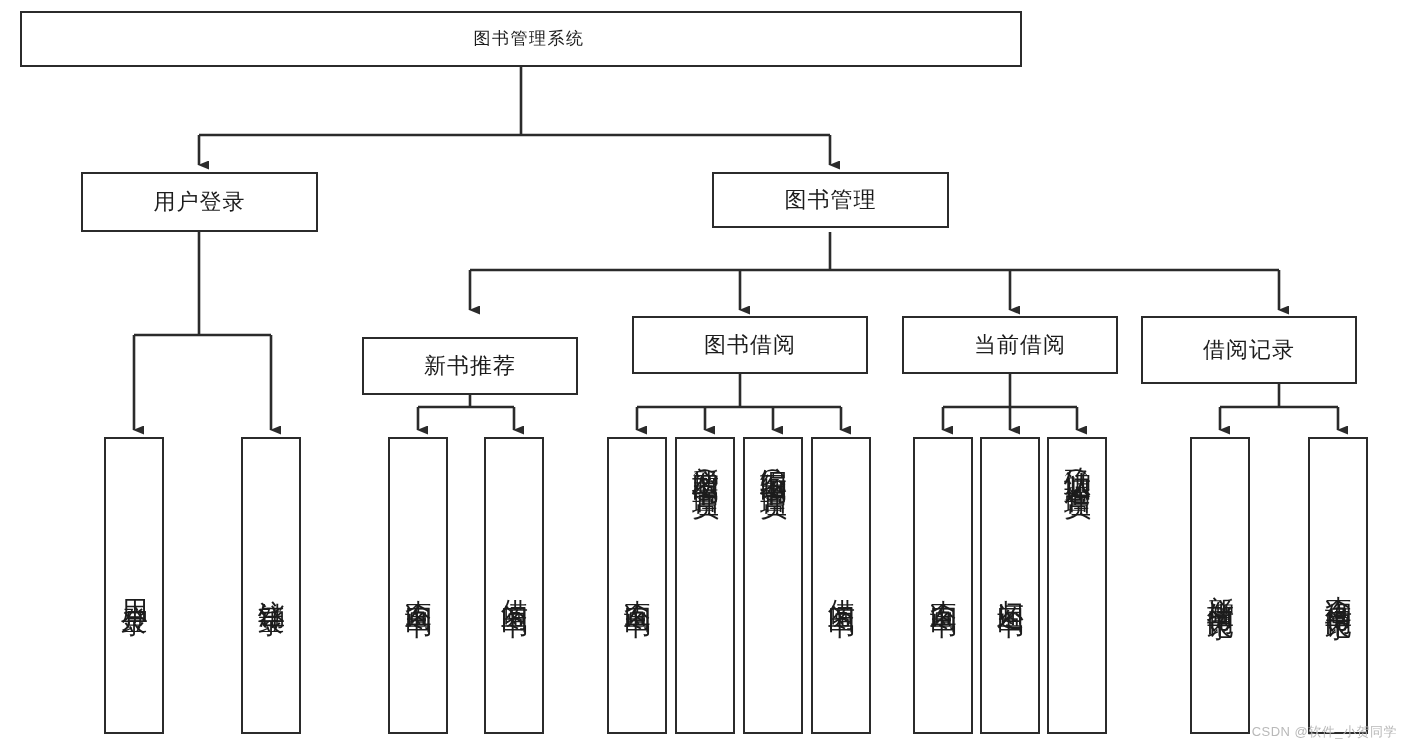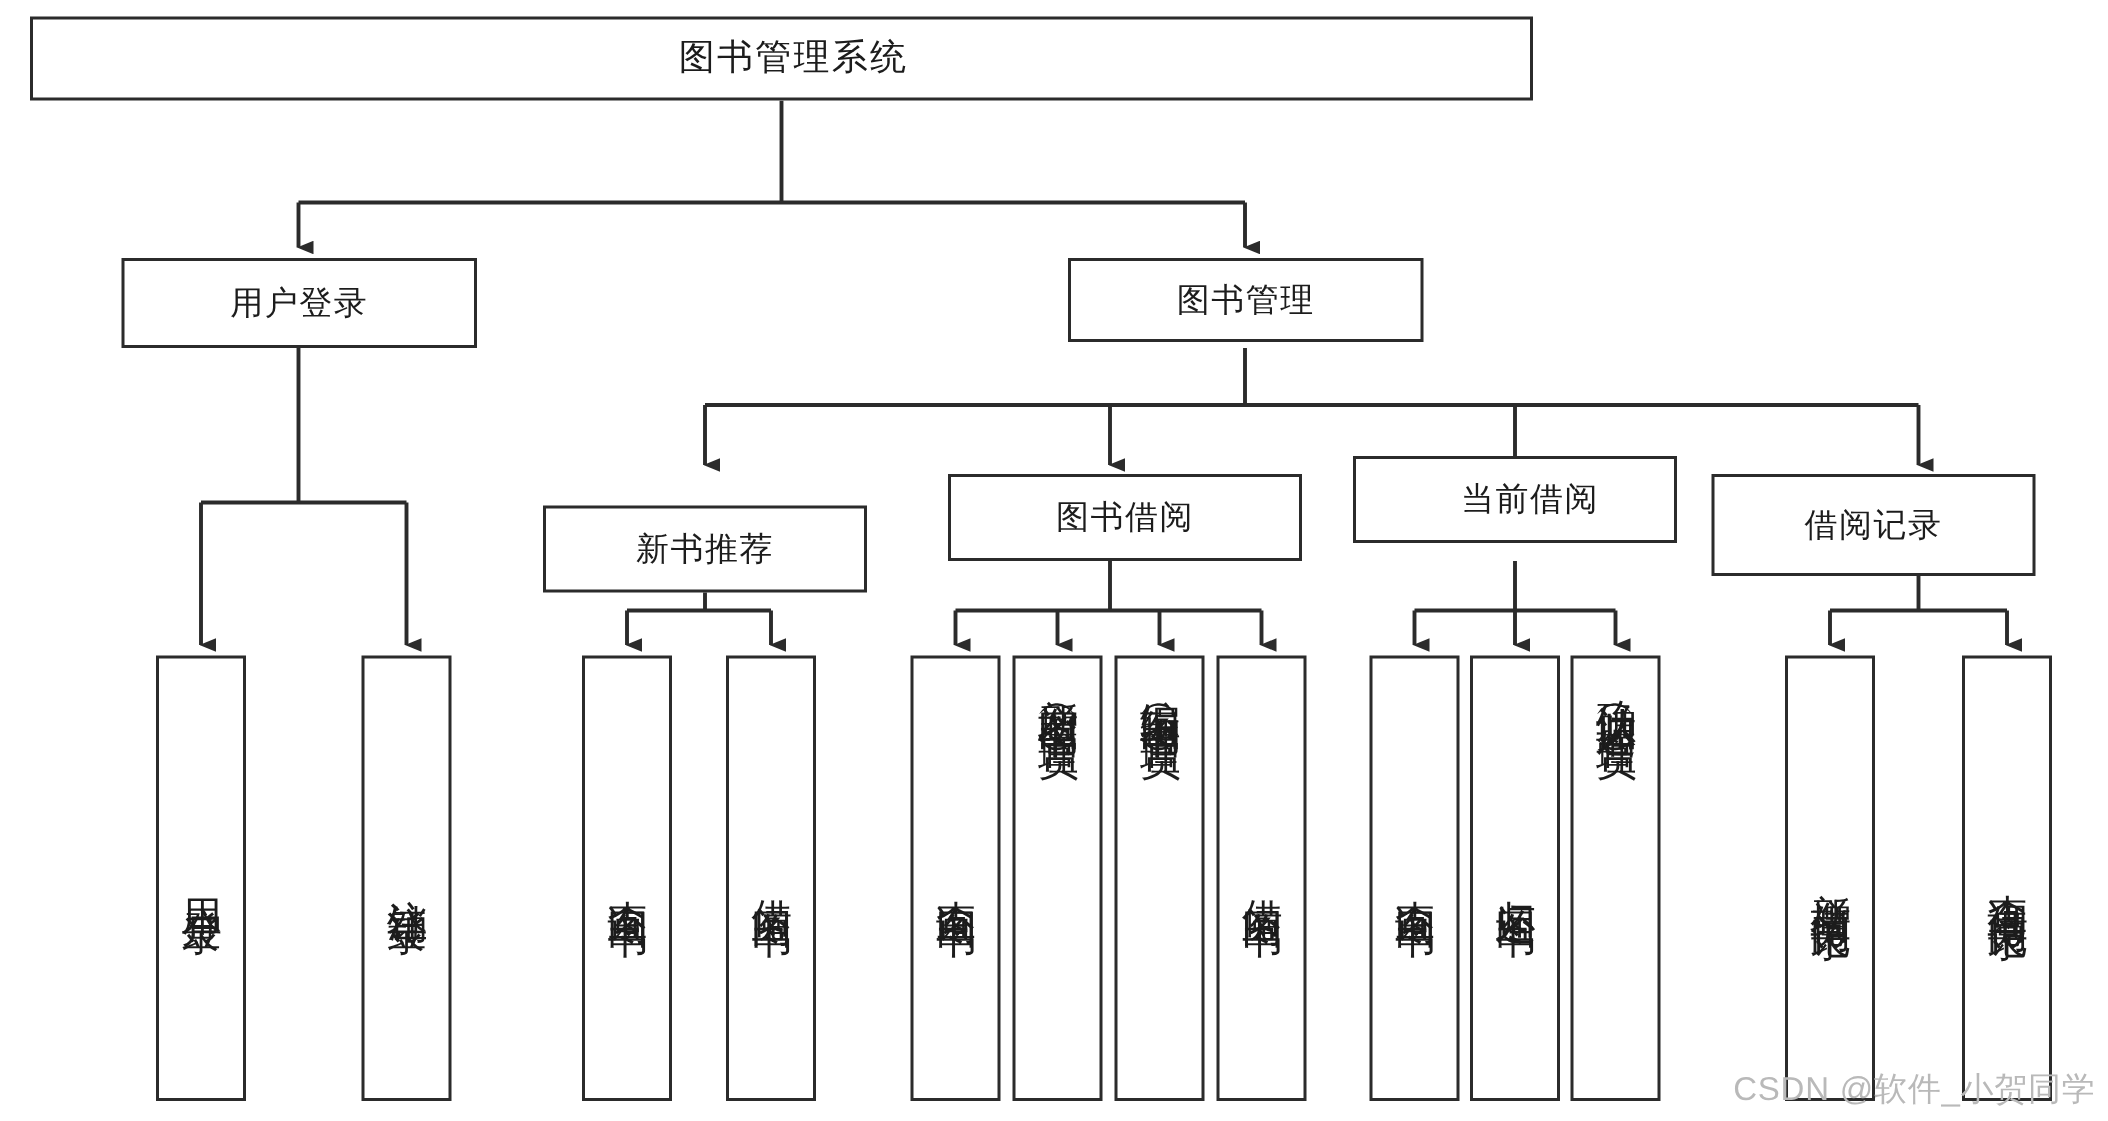--- a/index.html
+++ b/index.html
@@ -39,21 +39,21 @@
     color: #1c1c1c;
     line-height: 1.12;
     text-align: center;
     white-space: nowrap;
   }
   .node.horizontal .node-label {
     font-size: 22px;
     letter-spacing: 1px;
   }
   .node.root .node-label {
-    font-size: 24px;
+    font-size: 17px;
     letter-spacing: 1.5px;
     margin-left: 16px;
   }
   .node.vertical {
     align-items: flex-start;
     padding-top: 6px;
   }
   .node.vertical .node-label {
     writing-mode: vertical-rl;
     text-orientation: upright;
@@ -63,21 +63,21 @@
     margin: 0 auto;
   }
   .node.vertical.centered {
     align-items: center;
     padding-top: 0;
   }
   .watermark {
     position: absolute;
     right: 8px;
     bottom: 6px;
-    font-size: 22px;
+    font-size: 13px;
     color: #b9b9b9;
     letter-spacing: 0.5px;
     z-index: 5;
     white-space: nowrap;
   }
 </style>
 </head>
 <body>
 
 <div id="diagram-root">
@@ -142,21 +142,21 @@
   <div class="node horizontal" style="left:712px; top:172px; width:237px; height:56px;">
     <span class="node-label">图书管理</span>
   </div>
 
   <div class="node horizontal" style="left:362px; top:316px; width:216px; height:58px;margin-top:21px;">
     <span class="node-label">新书推荐</span>
   </div>
   <div class="node horizontal" style="left:632px; top:316px; width:236px; height:58px;">
     <span class="node-label">图书借阅</span>
   </div>
-  <div class="node horizontal" style="left:902px; top:304px; width:216px; height:58px;padding-left:20px;">
+  <div class="node horizontal" style="left:902px; top:316px; width:216px; height:58px;padding-left:20px;">
     <span class="node-label">当前借阅</span>
   </div>
   <div class="node horizontal" style="left:1141px; top:316px; width:216px; height:68px;">
     <span class="node-label">借阅记录</span>
   </div>
 
   <div class="node vertical centered" style="left:104px; top:437px; width:60px; height:297px;">
     <span class="node-label">用户登录</span>
   </div>
   <div class="node vertical centered" style="left:241px; top:437px; width:60px; height:297px;">

